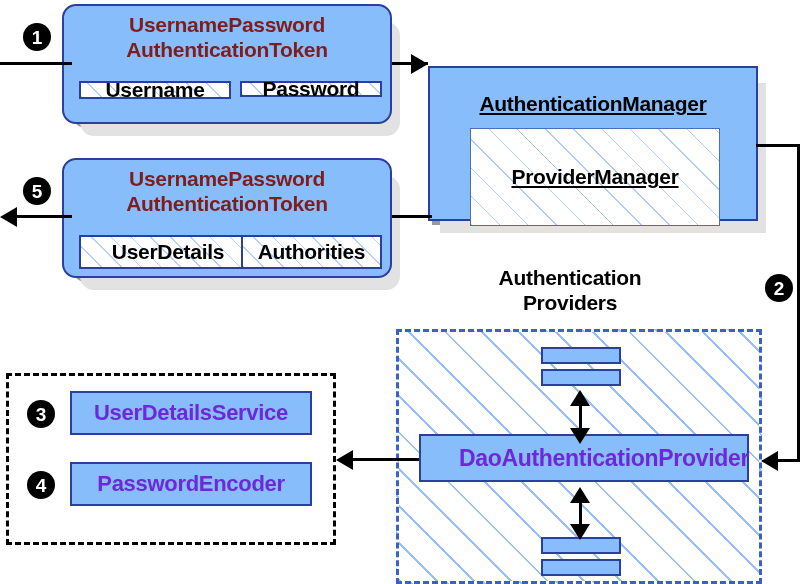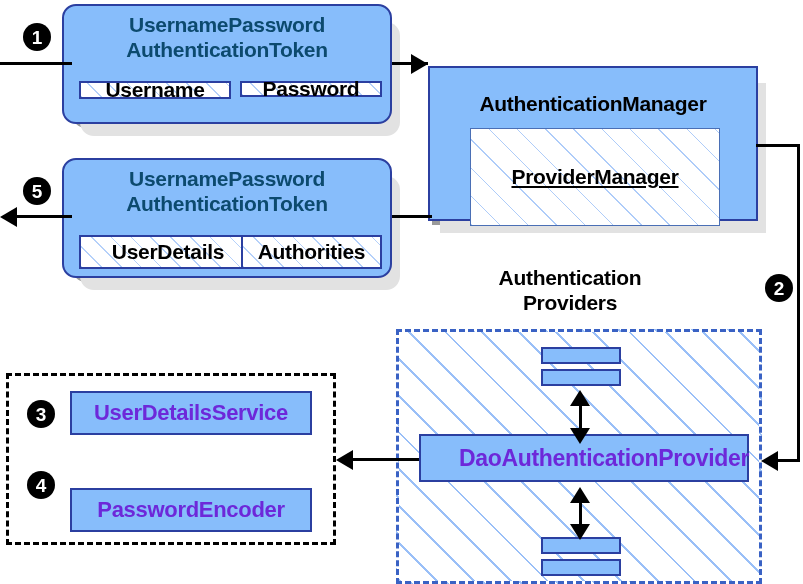--- a/index.html
+++ b/index.html
@@ -16,21 +16,21 @@
     border-radius:14px;
     box-sizing:border-box;
     z-index:5;
   }
   .token-title{
     position:absolute;left:0;right:0;
     text-align:center;
     font-weight:bold;
     font-size:21px;
     line-height:25px;
-    color:#0c4a6e;
+    color:#7f1d1d;
     letter-spacing:-0.3px;
   }
   .slot{
     position:absolute;
     background:#ffffff;
     border:2px solid #2B3FA0;
     box-sizing:border-box;
     display:flex;align-items:center;justify-content:center;
     font-weight:bold;font-size:21px;color:#000;
     letter-spacing:-0.3px;
@@ -42,20 +42,21 @@
     position:absolute;
     background:#87BDFB;
     border:2px solid #2B3FA0;
     box-sizing:border-box;
     z-index:5;
   }
   .mgr-title{
     position:absolute;left:0;right:0;top:24px;
     text-align:center;font-weight:bold;font-size:21px;color:#000;
     letter-spacing:-0.3px;
+    text-decoration:underline;
   }
   .inner-hatched{
     position:absolute;
     background:#ffffff;
     border:1px solid #4a6fb5;
     box-sizing:border-box;
     display:flex;align-items:center;justify-content:center;
     font-weight:bold;font-size:21px;color:#000;
     letter-spacing:-0.3px;
     background-image:repeating-linear-gradient(45deg,
@@ -197,19 +198,19 @@
 
   <div class="dashed-black" style="left:6px;top:373px;width:330px;height:172px;"></div>
 
   <div class="shadow" style="left:55px;top:398px;width:250px;height:44px;"></div>
   <div class="shadow2" style="left:62px;top:405px;width:250px;height:44px;"></div>
   <div class="flat-box" style="left:70px;top:391px;width:242px;height:44px;font-size:22px;">UserDetailsService</div>
   <div class="num" style="left:27px;top:400px;">3</div>
 
   <div class="shadow" style="left:55px;top:456px;width:250px;height:44px;"></div>
   <div class="shadow2" style="left:62px;top:463px;width:250px;height:44px;"></div>
-  <div class="flat-box" style="left:70px;top:488px;width:242px;height:44px;font-size:22px;">PasswordEncoder</div>
+  <div class="flat-box" style="left:70px;top:462px;width:242px;height:44px;font-size:22px;">PasswordEncoder</div>
   <div class="num" style="left:27px;top:471px;">4</div>
 
   <div class="line-h" style="left:353px;top:458px;width:66px;"></div>
   <div class="arr arr-l" style="left:336px;top:450px;"></div>
 
 </div>
 
 </body></html>

